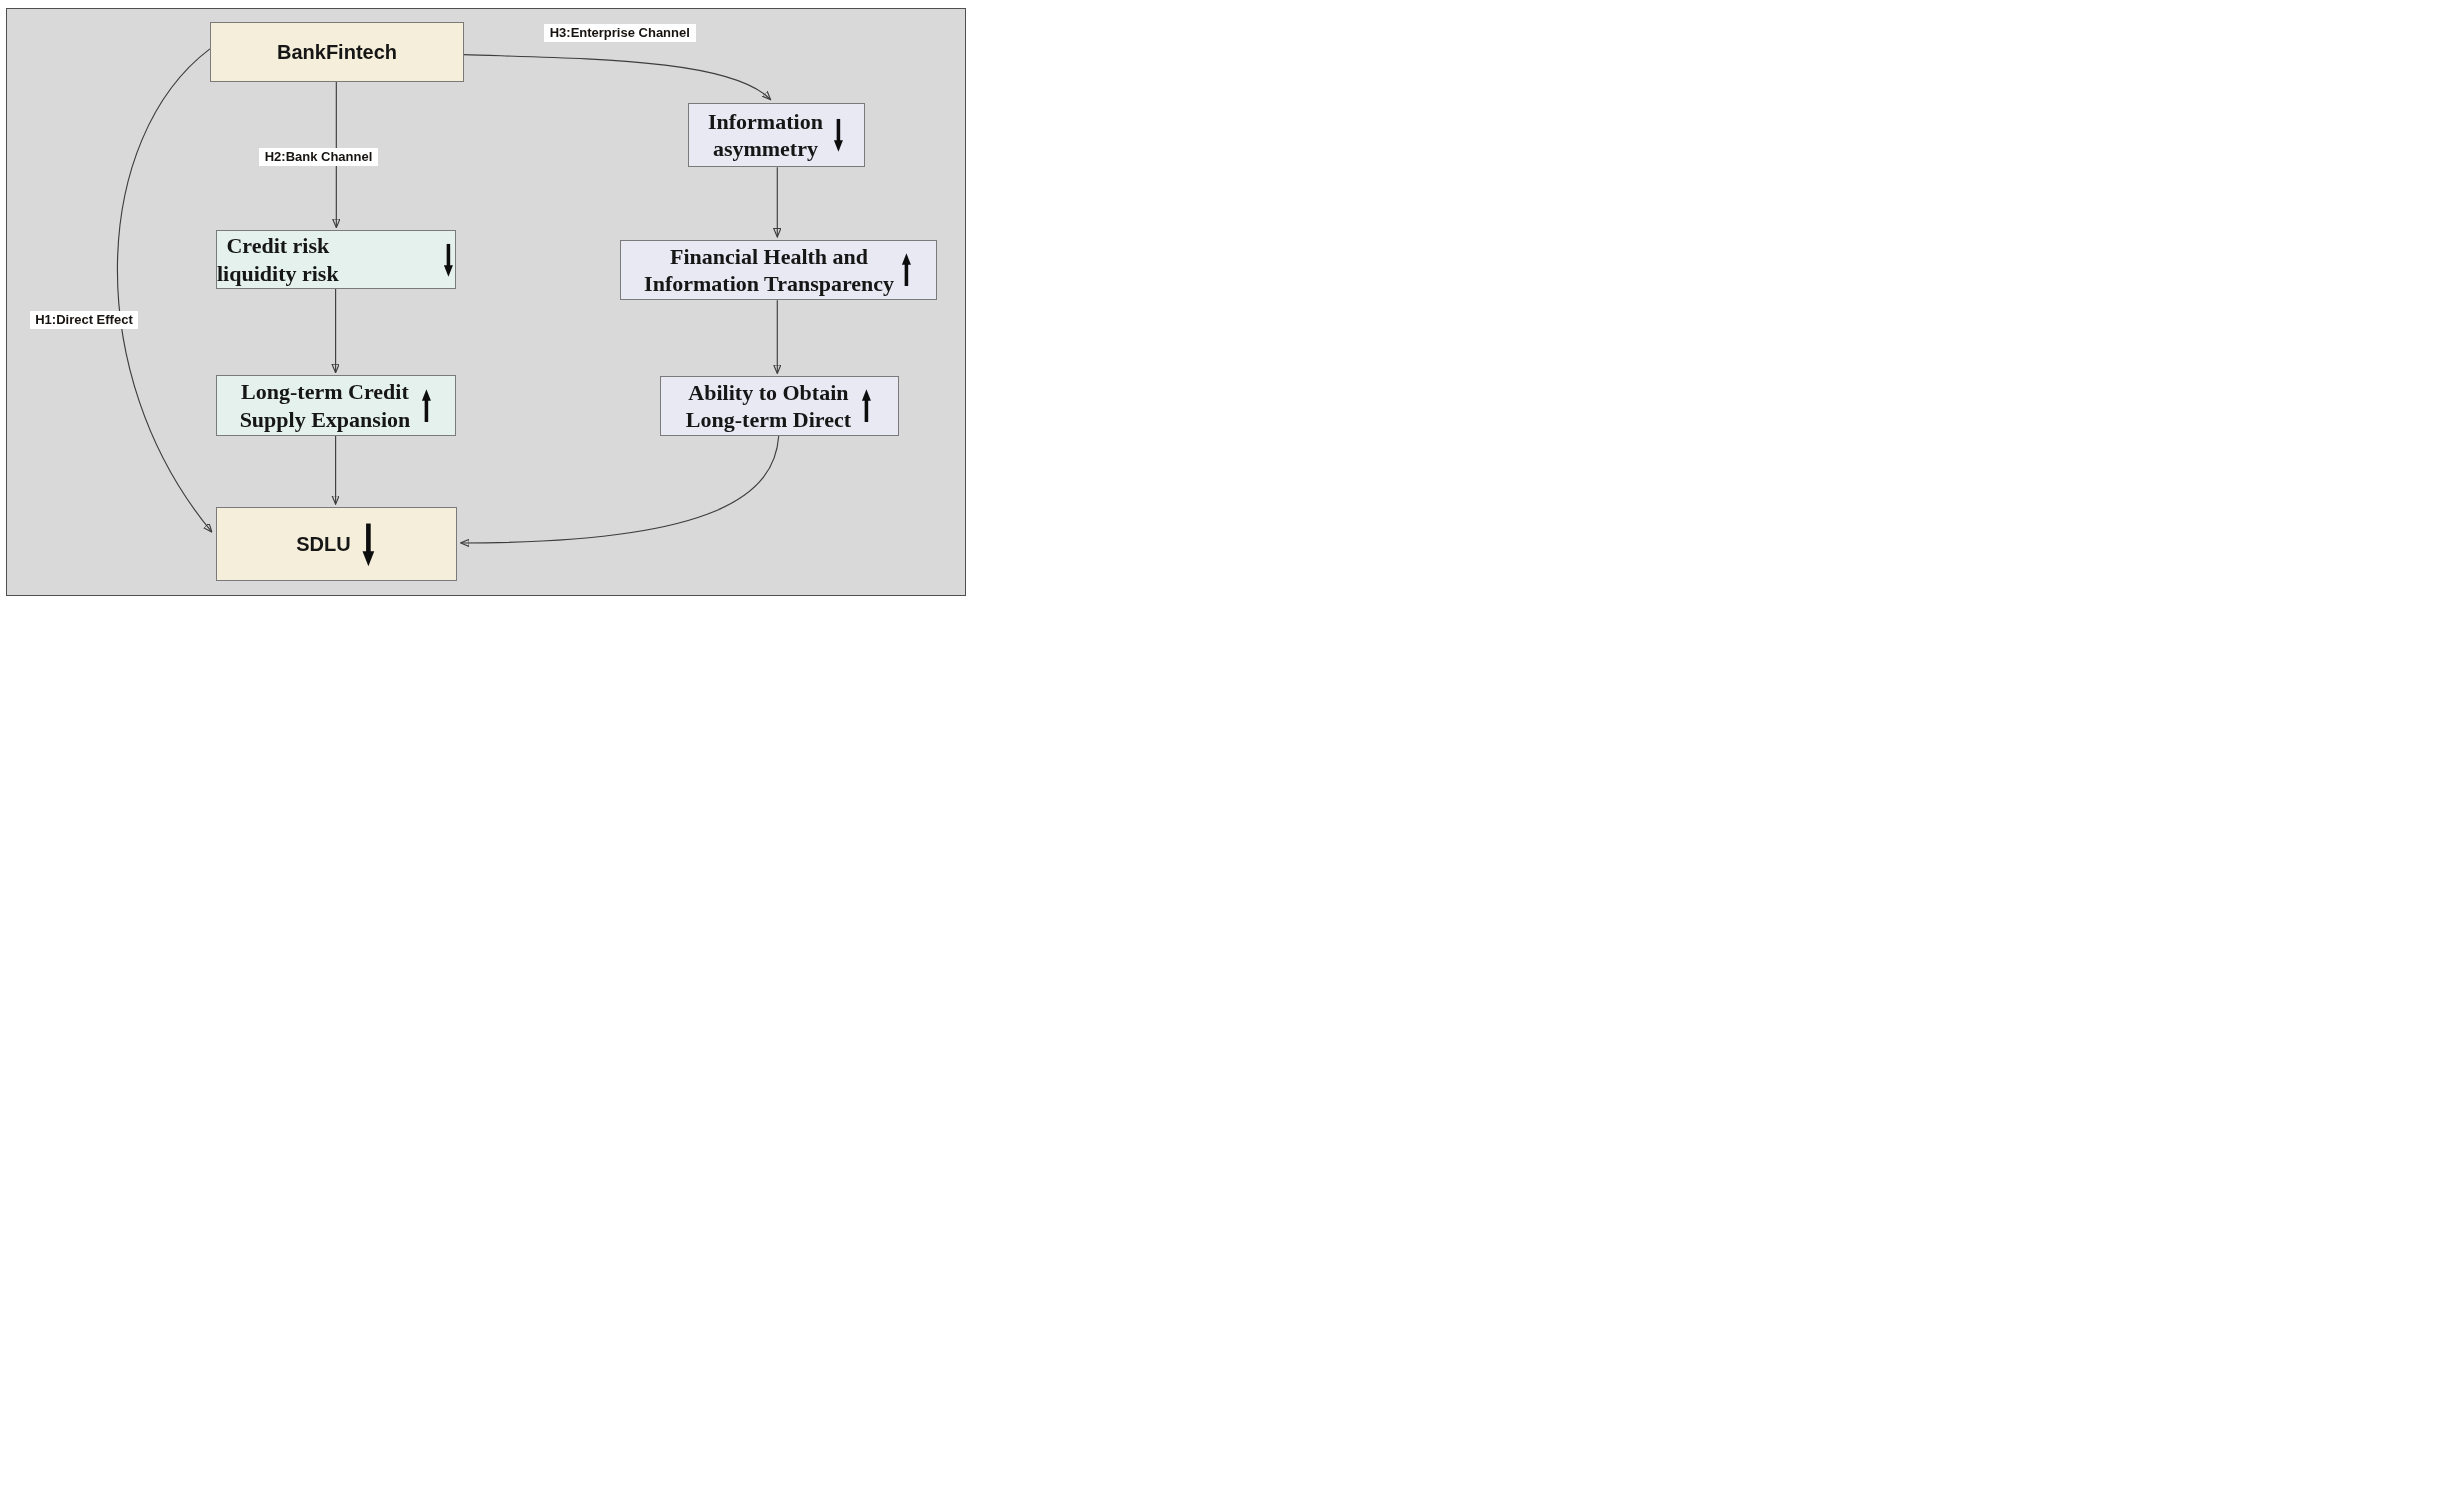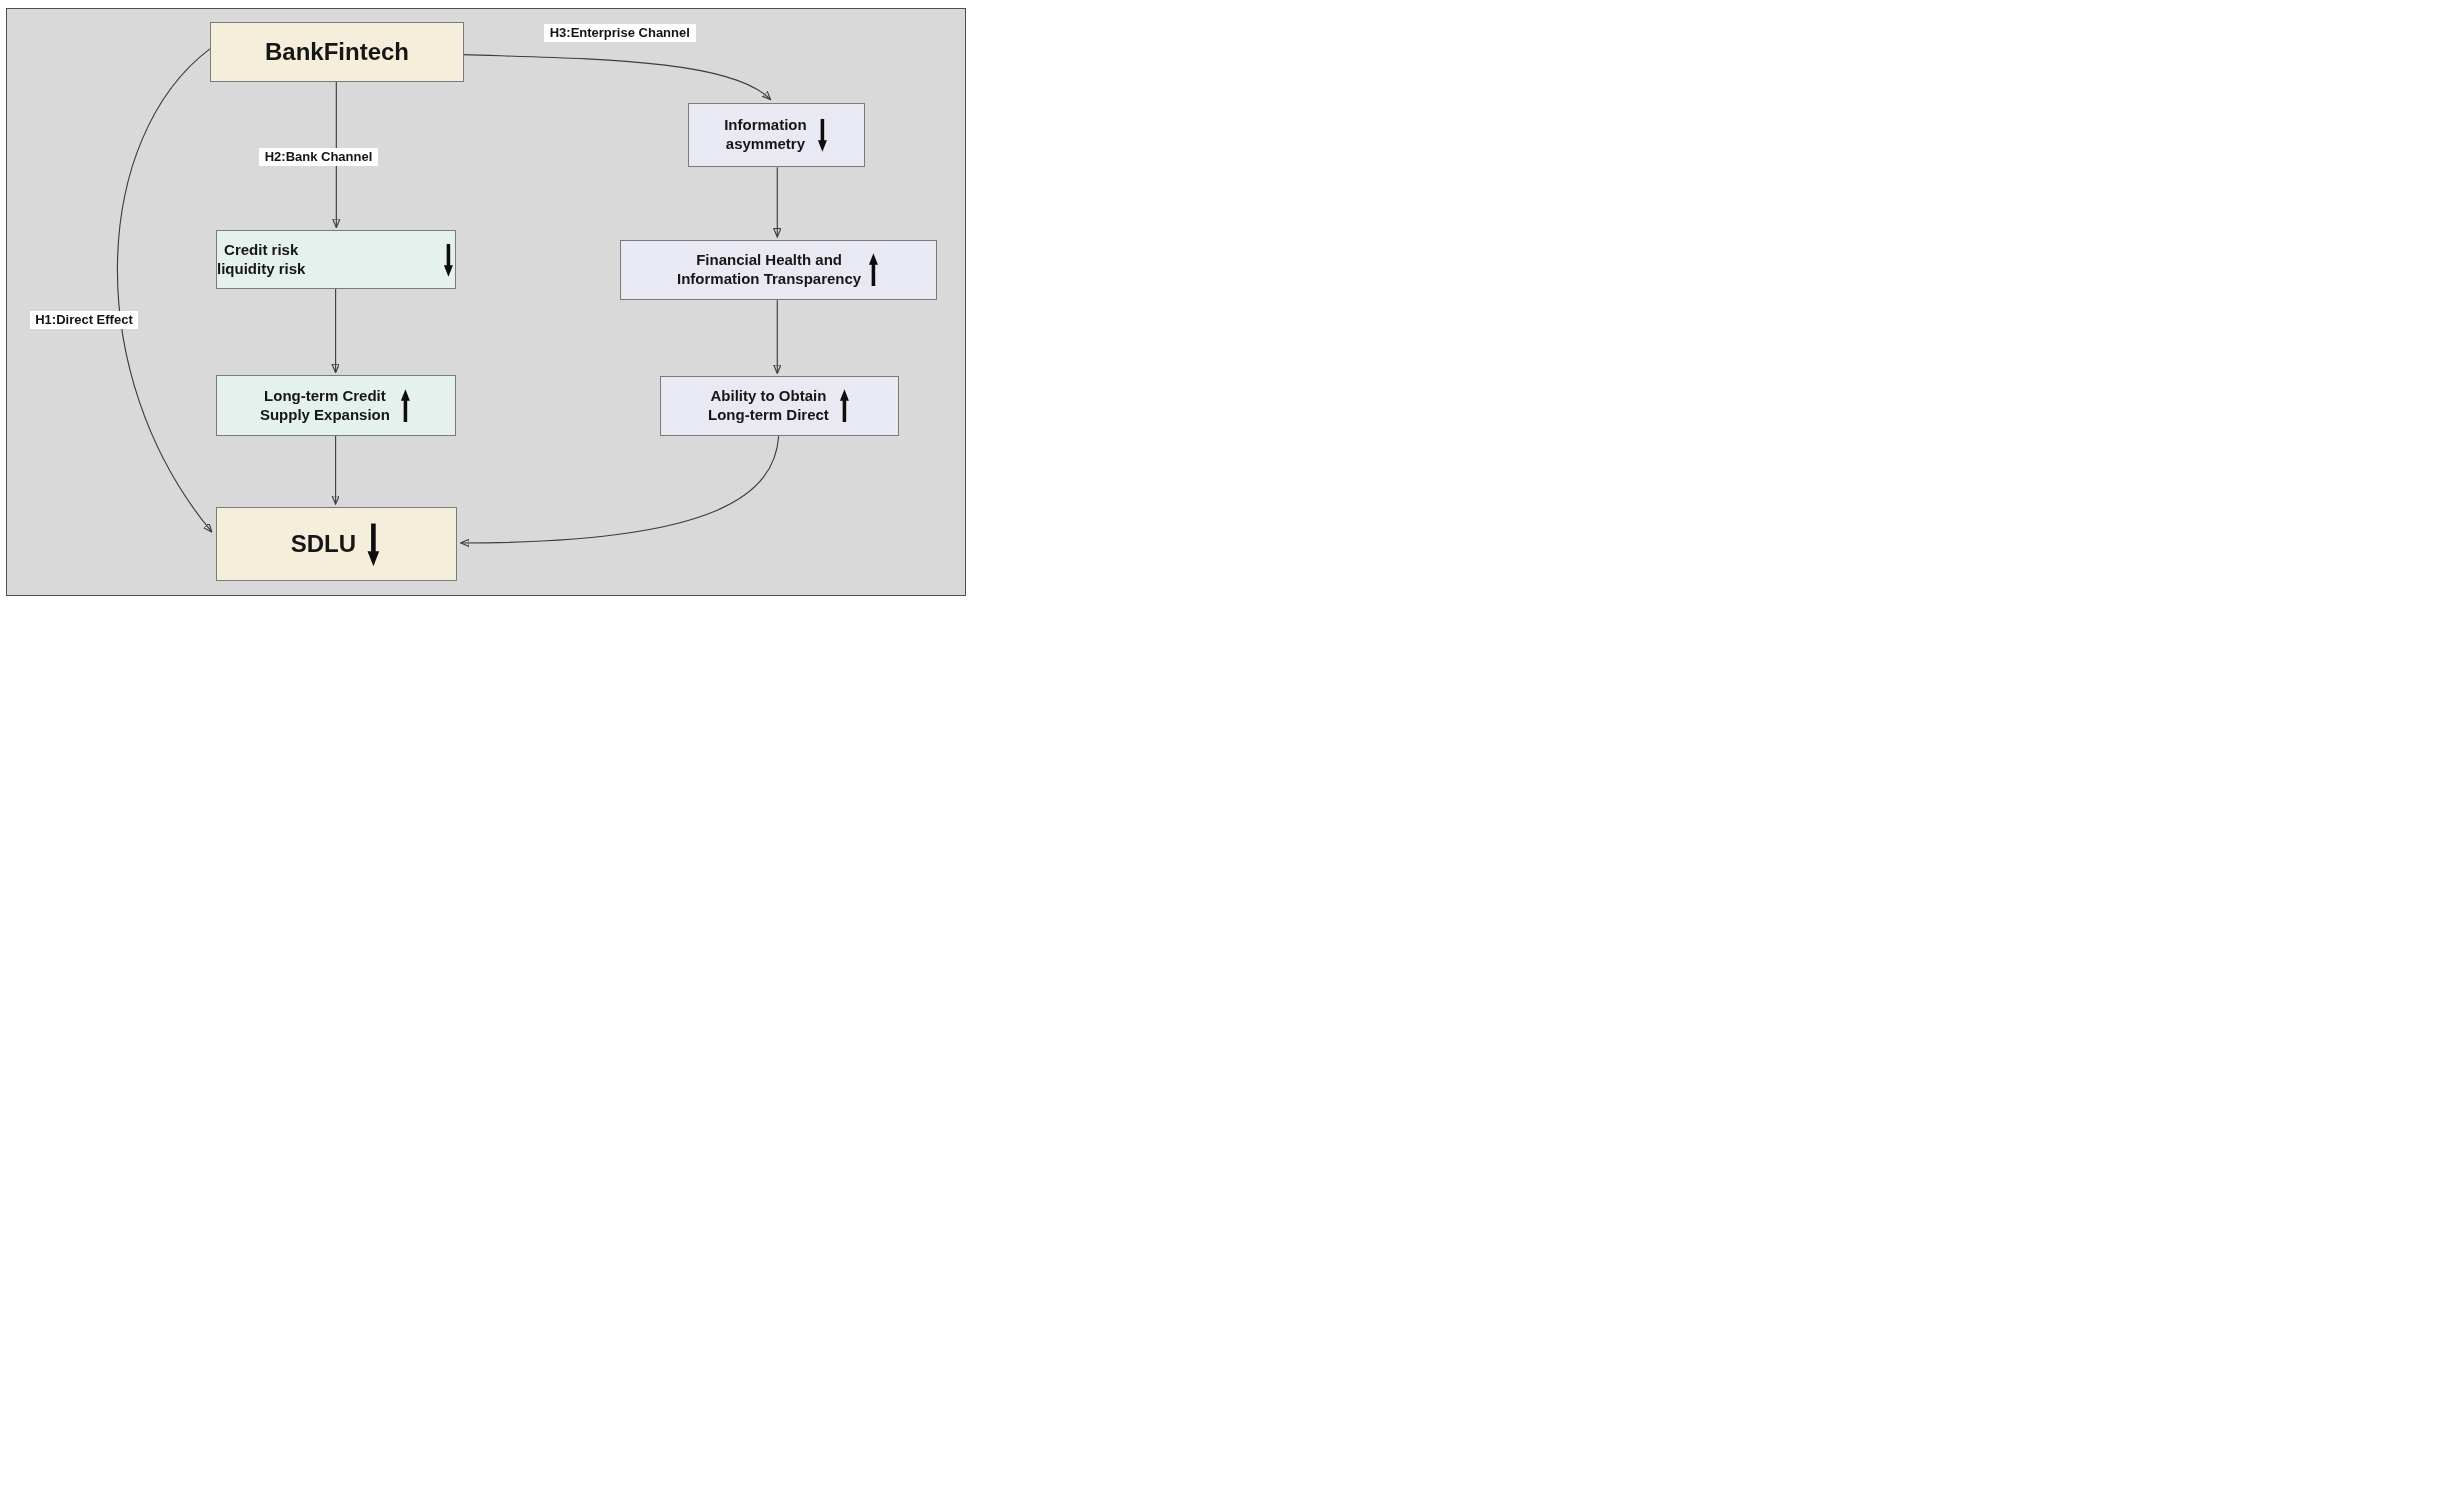--- a/index.html
+++ b/index.html
@@ -26,22 +26,22 @@
     position:absolute;z-index:3;
     display:flex;align-items:center;justify-content:center;
     border:1.1px solid #7a7a7a;
     box-sizing:border-box;
     color:#161616;
     font-weight:bold;
     text-align:center;
     gap:9.3px;
   }
   .node .lines{display:flex;flex-direction:column;line-height:1.24;}
-  .fs1{font-size:24px;}
-  .fs2{font-size:15px;}
+  .fs1{font-size:20px;}
+  .fs2{font-size:22px;font-family:Liberation Serif, serif;}
   .trend{display:flex;align-items:center;}
   .trend svg{height:36px;width:auto;display:block;}
   .trend.tall svg{height:47px;}
   .trend.up svg{transform:rotate(180deg);}
   .trend svg line{stroke:#0d0d0d;stroke-width:5.5;}
   .trend svg polygon{fill:#0d0d0d;}
   .edge-label{
     position:absolute;z-index:2;
     background:#ffffff;
     color:#171310;

